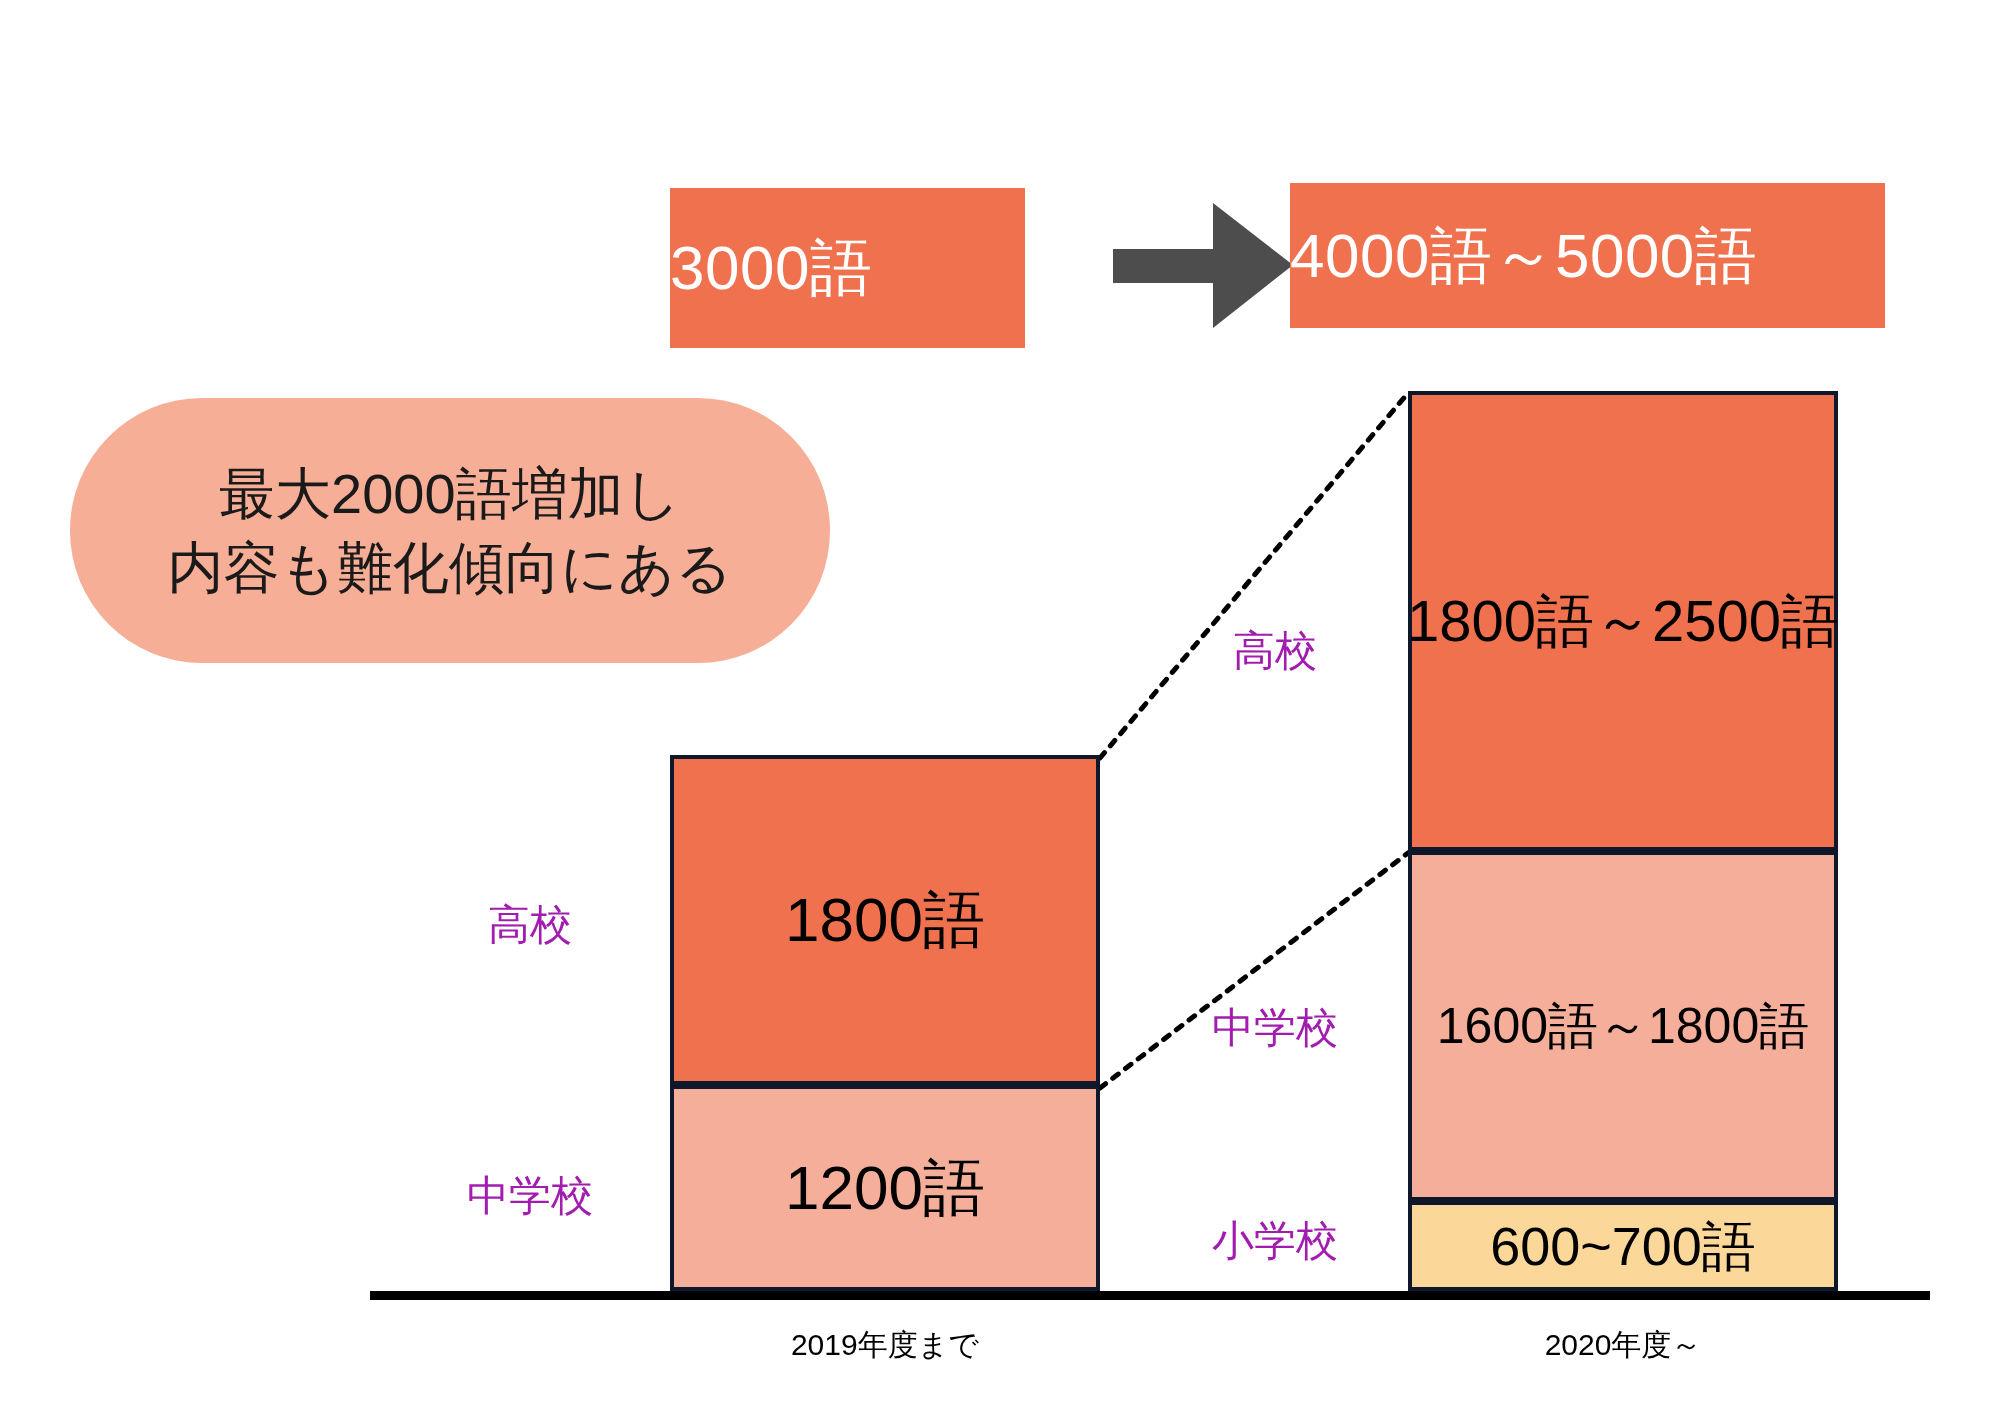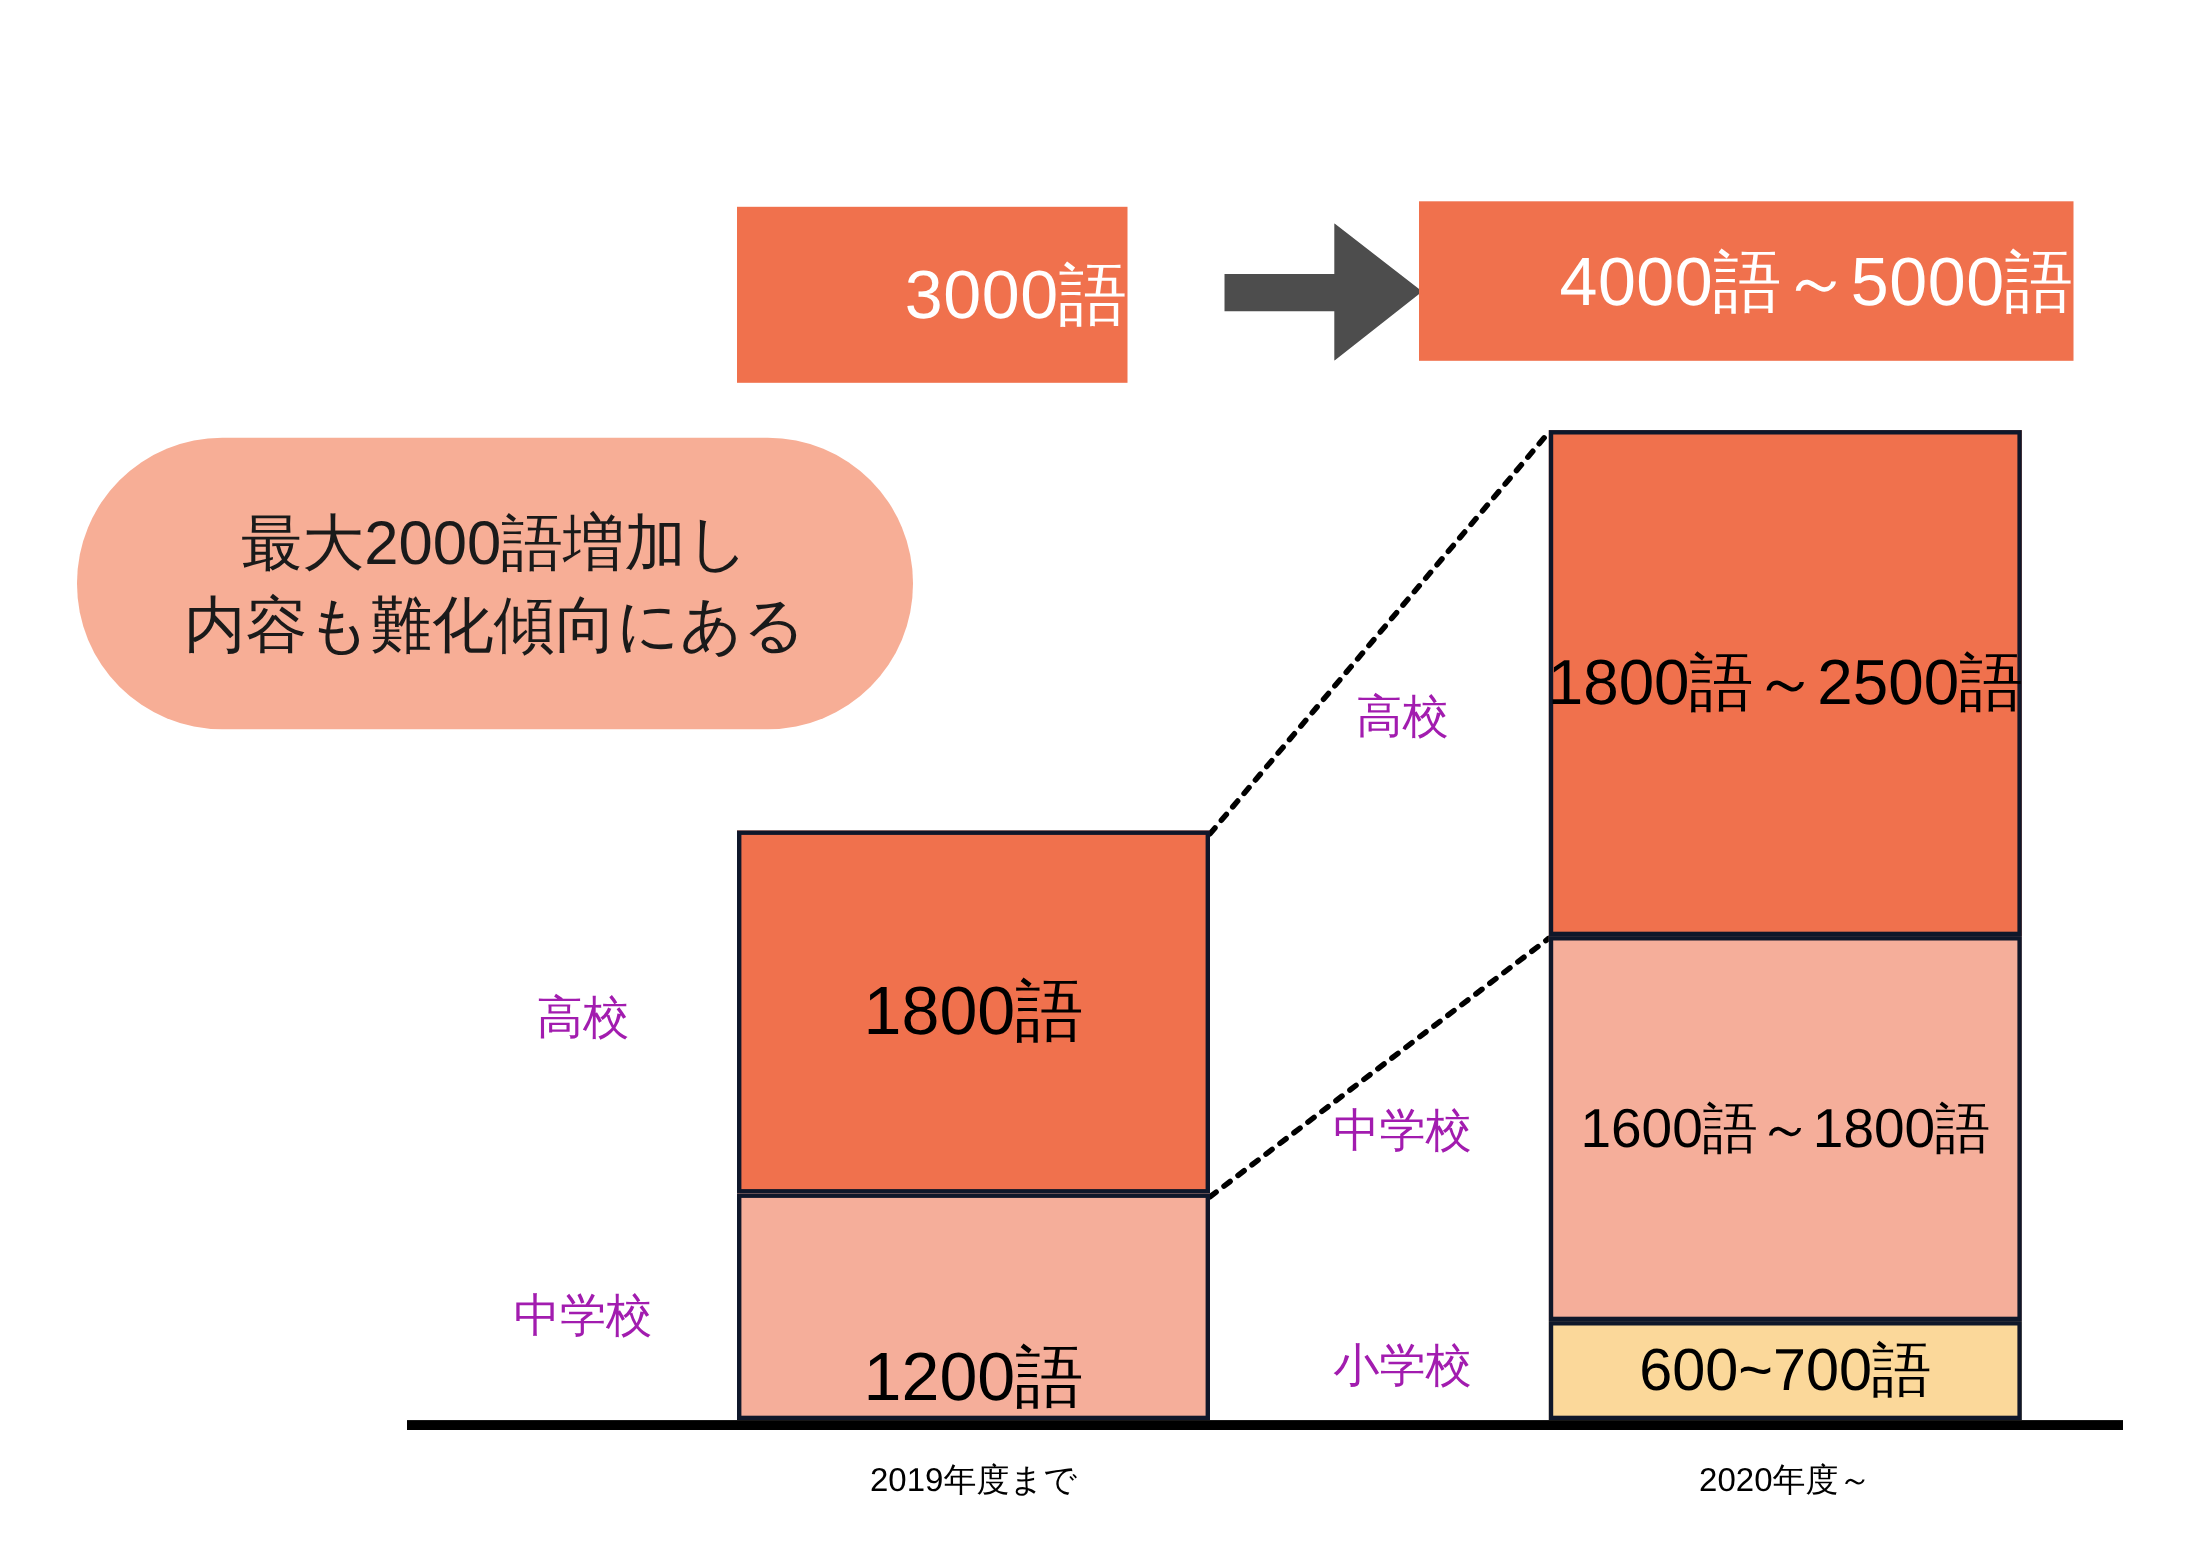--- a/index.html
+++ b/index.html
@@ -17,21 +17,21 @@
     position: relative;
     width: 2000px;
     height: 1414px;
   }
 
   
   .banner {
     position: absolute;
     display: flex;
     align-items: center;
-    justify-content: flex-end;
+    justify-content: flex-start;
     color: #ffffff;
     font-weight: 400;
     letter-spacing: 0.5px;
     white-space: nowrap;
   }
   #banner-before {
     left: 670px;
     top: 188px;
     width: 355px;
     height: 160px;
@@ -115,21 +115,21 @@
     position: absolute;
     font-size: 30px;
     font-weight: normal;
     color: #000000;
     text-align: center;
     white-space: nowrap;
   }
 
   
   #seg-l-high  { left: 0;   top: 0;    width: 430px; height: 330px; font-size: 62px; }
-  #seg-l-jhigh { left: 0;   top: 330px;width: 430px; height: 206px; font-size: 62px; align-items: flex-end; }
+  #seg-l-jhigh { left: 0;   top: 330px;width: 430px; height: 206px; font-size: 62px; }
 
   
   #seg-r-high  { left: 0; top: 0;     width: 430px; height: 460px; font-size: 58px; }
   #seg-r-jhigh { left: 0; top: 460px; width: 430px; height: 350px; font-size: 50px; }
   #seg-r-elem  { left: 0; top: 810px; width: 430px; height: 90px;  font-size: 54px; }
 
   
   #connectors {
     position: absolute;
     left: 0; top: 0;

